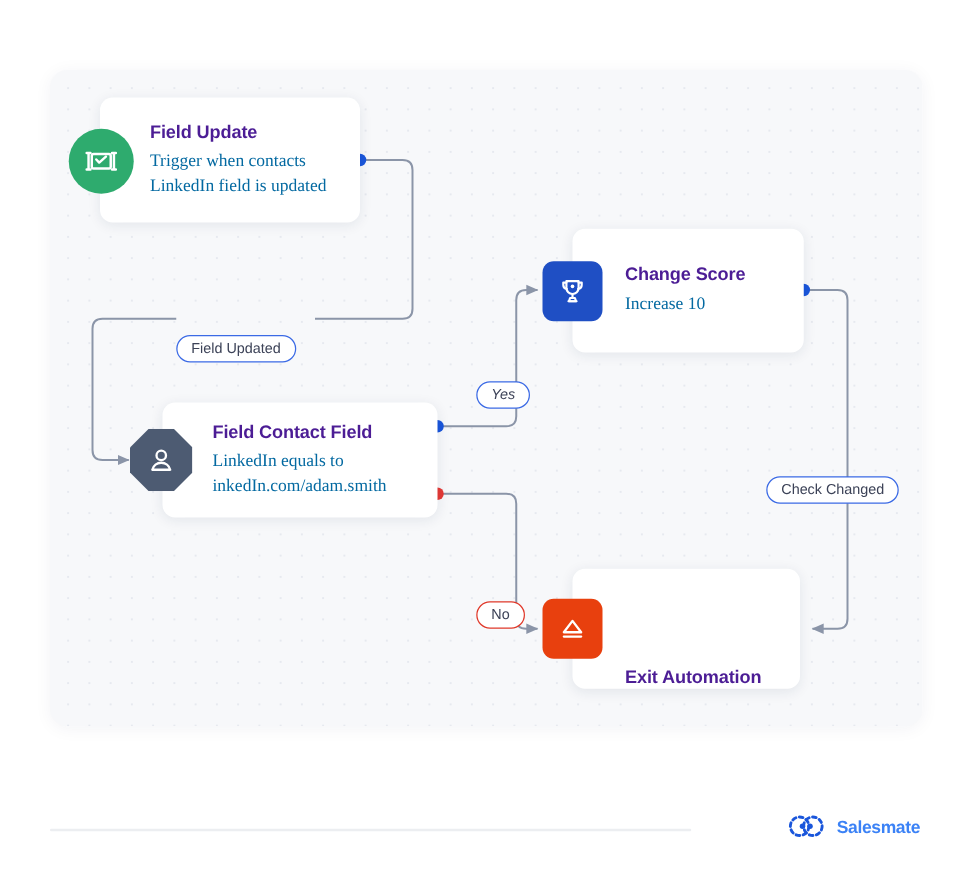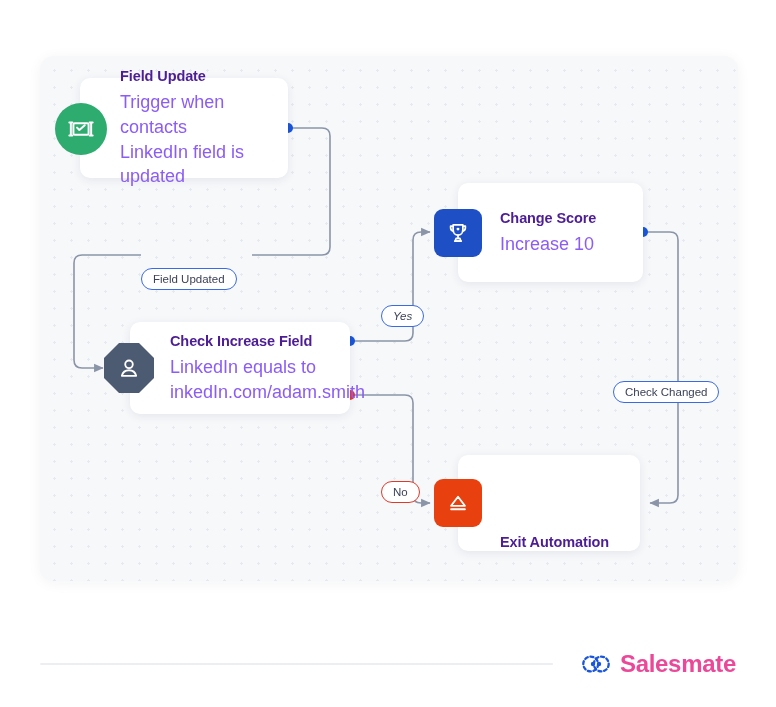--- a/index.html
+++ b/index.html
@@ -72,24 +72,25 @@
 
   .node-title {
     font-size: 14.5px;
     font-weight: bold;
     color: #4c1d95;
     letter-spacing: -0.1px;
     line-height: 1.25;
   }
 
   .node-sub {
-    font-size: 18px;
-    color: #8b5cf6;
+    font-size: 14px;
+    color: #0369a1;
     line-height: 1.38;
     margin-top: 5px;
+    font-family: Liberation Serif, serif;
   }
 
   
   .icon-shape {
     position: absolute;
     display: flex;
     align-items: center;
     justify-content: center;
   }
 
@@ -151,23 +152,23 @@
   .brand {
     position: absolute;
     right: 40px;
     top: 650px;
     display: flex;
     align-items: center;
     gap: 9px;
   }
 
   .brand-name {
-    font-size: 24px;
+    font-size: 14px;
     font-weight: bold;
-    color: #ec4899;
+    color: #3b82f6;
     letter-spacing: -0.3px;
   }
 </style>
 </head>
 <body>
 
 <div class="page">
 
   <div class="canvas"></div>
   <div class="canvas-shadow"></div>
@@ -226,21 +227,21 @@
       <path d="M16.5 5.6 H18.8 V7.4 A3 3 0 0 1 16.2 10.3"></path>
       <path d="M12 14 V17"></path>
       <path d="M9 19.4 H15"></path>
       <path d="M10.2 17 H13.8 L14.6 19.4 H9.4 Z"></path>
       <circle cx="12" cy="8.4" r="1.35" fill="#ffffff" stroke="none"></circle>
     </svg>
   </div>
 
   <div class="node" style="left:130px; top:322px; width:220px; height:92px; padding-left:40px;">
     <div class="node-body">
-      <div class="node-title">Check Increase Field</div>
+      <div class="node-title">Field Contact Field</div>
       <div class="node-sub">
         <div>LinkedIn equals to</div>
         <div>inkedIn.com/adam.smith</div>
       </div>
     </div>
   </div>
   <div class="icon-shape icon-octagon-gray" style="left:104px; top:343px;">
     <svg width="26" height="26" viewBox="0 0 24 24" fill="none" stroke="#ffffff" stroke-width="1.7" stroke-linecap="round" stroke-linejoin="round">
       <circle cx="12" cy="8.6" r="3.5"></circle>
       <path d="M5.4 19.2 A6.8 6.8 0 0 1 18.6 19.2 Z"></path>

